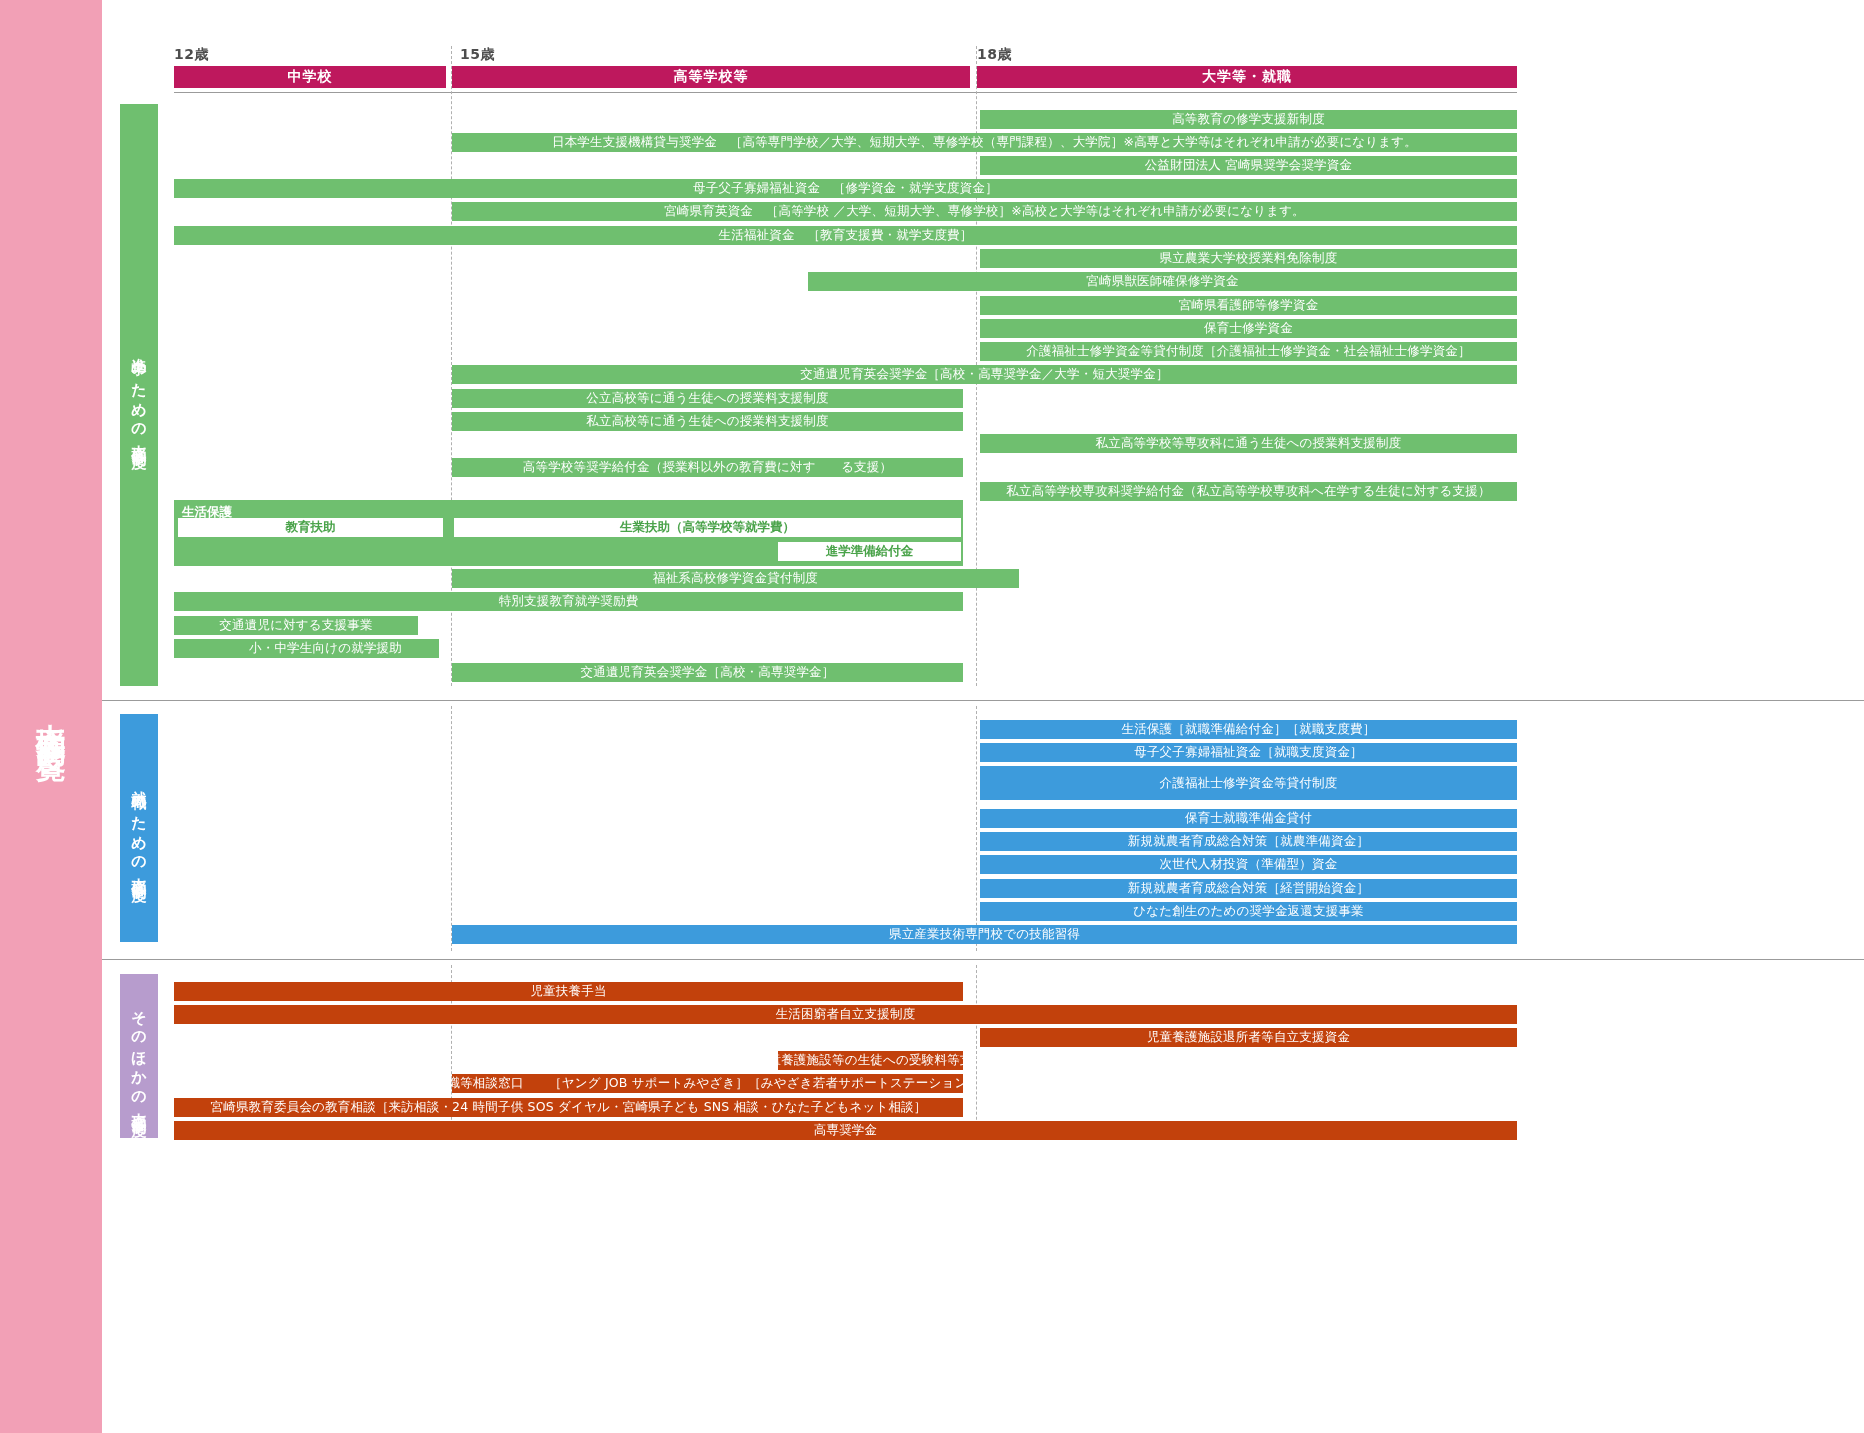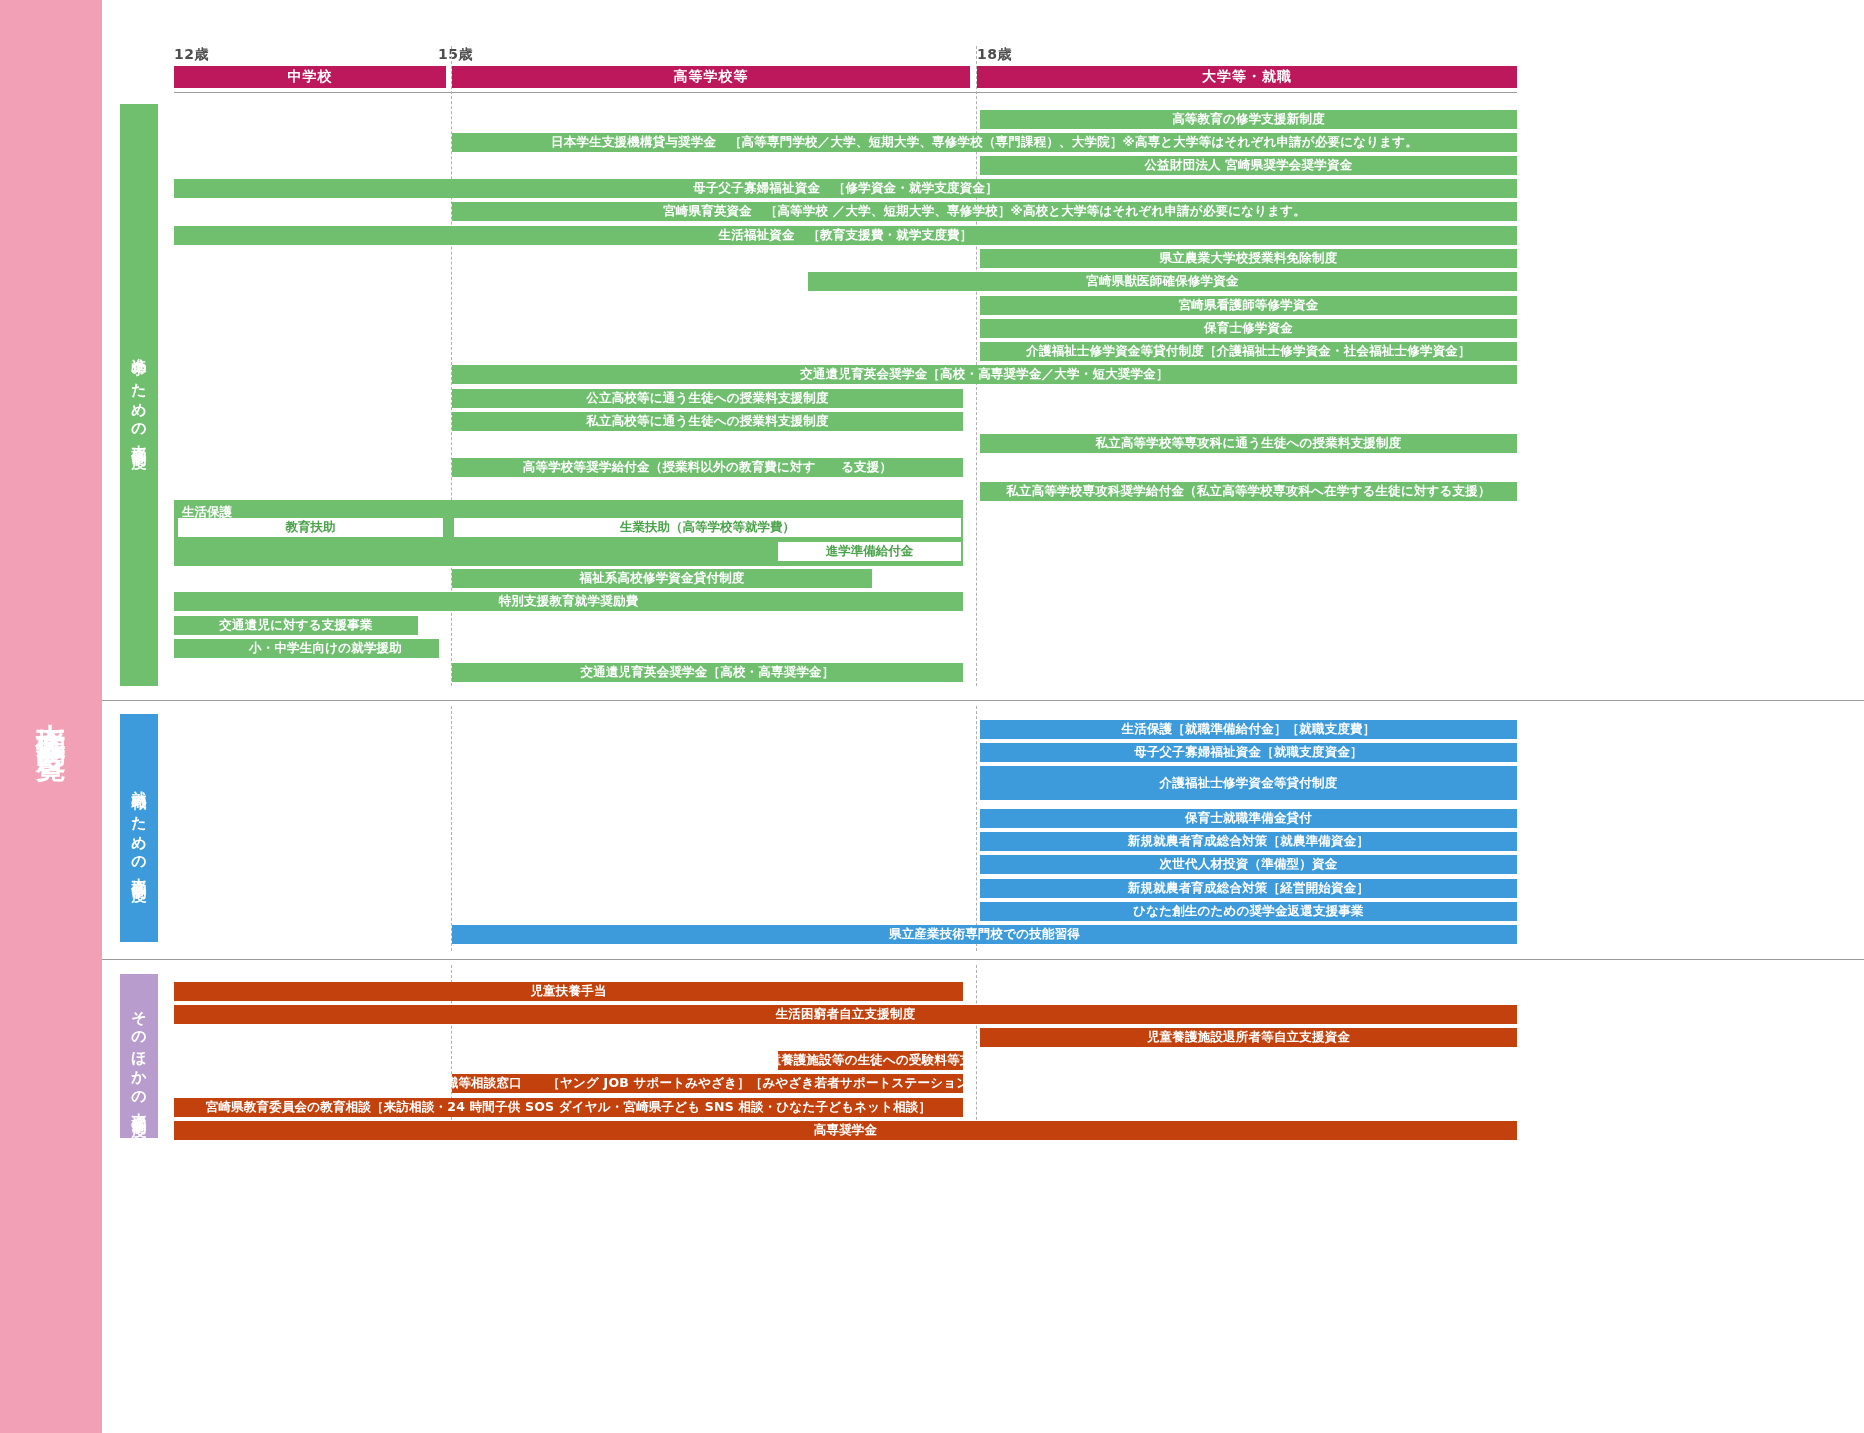--- a/index.html
+++ b/index.html
@@ -70,21 +70,21 @@
     text-orientation: upright;
   }
   .cat-green { background:#6fbf6f; }
   .cat-blue  { background:#3d9bdc; }
   .cat-purple{ background:#b79ccd; }
 
   
   .bar {
     position:absolute;
     display:flex; align-items:center; justify-content:center;
-    color:#ffffff; font-weight:bold;
+    color:#ffffff; font-weight:normal;
     font-size:12.5px;
     white-space:nowrap;
     letter-spacing:0.2px;
     padding:0 6px;
   }
   .bar.green  { background:#6fbf6f; }
   .bar.blue   { background:#3d9bdc; }
   .bar.purple { background:#c2410c; }
   .bar.two-line { flex-direction:column; line-height:1.25; justify-content:center; }
   .bar .l1, .bar .l2 { display:block; }
@@ -114,21 +114,21 @@
 <body>
 
 <div id="left-spine">
   <div class="vtext">支援制度一覧</div>
 </div>
 
 <div id="canvas">
 
   <div id="age-ticks">
       <div class="age-tick" style="left: 72px; top: 46px;">12歳</div>
-      <div class="age-tick" style="left: 336px; top: 46px;">15歳</div>
+      <div class="age-tick" style="left: 358px; top: 46px;">15歳</div>
       <div class="age-tick" style="left: 875px; top: 46px;">18歳</div>
     </div>
 
   <div id="phase-bars">
       <div class="phase-bar" style="left: 72px; width: 272px; top: 66px;">中学校</div>
       <div class="phase-bar" style="left: 350px; width: 518px; top: 66px;">高等学校等</div>
       <div class="phase-bar" style="left: 875px; width: 540px; top: 66px;">大学等・就職</div>
     </div>
 
   <div class="hrule" style="left:72px; top:92px; width:1343px;"></div>
@@ -163,21 +163,21 @@
       <div class="bar green" style="left: 706px; width: 709px; top: 272px; height: 19px;">宮崎県獣医師確保修学資金</div>
       <div class="bar green" style="left: 878px; width: 537px; top: 296px; height: 19px;">宮崎県看護師等修学資金</div>
       <div class="bar green" style="left: 878px; width: 537px; top: 319px; height: 19px;">保育士修学資金</div>
       <div class="bar green" style="left: 878px; width: 537px; top: 342px; height: 19px;">介護福祉士修学資金等貸付制度［介護福祉士修学資金・社会福祉士修学資金］</div>
       <div class="bar green" style="left: 350px; width: 1065px; top: 365px; height: 19px; text-align: center;">交通遺児育英会奨学金［高校・高専奨学金／大学・短大奨学金］</div>
       <div class="bar green" style="left: 350px; width: 511px; top: 389px; height: 19px;">公立高校等に通う生徒への授業料支援制度</div>
       <div class="bar green" style="left: 350px; width: 511px; top: 412px; height: 19px;">私立高校等に通う生徒への授業料支援制度</div>
       <div class="bar green" style="left: 878px; width: 537px; top: 434px; height: 19px;">私立高等学校等専攻科に通う生徒への授業料支援制度</div>
       <div class="bar green" style="left: 350px; width: 511px; top: 458px; height: 19px;">高等学校等奨学給付金（授業料以外の教育費に対す　　る支援）</div>
       <div class="bar green" style="left: 878px; width: 537px; top: 482px; height: 19px;">私立高等学校専攻科奨学給付金（私立高等学校専攻科へ在学する生徒に対する支援）</div>
-      <div class="bar green" style="left: 350px; width: 420px; top: 569px; height: 19px;">福祉系高校修学資金貸付制度</div>
+      <div class="bar green" style="left: 350px; width: 567px; top: 569px; height: 19px;">福祉系高校修学資金貸付制度</div>
       <div class="bar green" style="left: 72px; width: 789px; top: 592px; height: 19px;">特別支援教育就学奨励費</div>
       <div class="bar green" style="left: 72px; width: 244px; top: 616px; height: 19px;">交通遺児に対する支援事業</div>
       <div class="bar green" style="left: 72px; width: 265px; top: 639px; height: 19px; padding-left: 44px;">小・中学生向けの就学援助</div>
       <div class="bar green" style="left: 350px; width: 511px; top: 663px; height: 19px;">交通遺児育英会奨学金［高校・高専奨学金］</div>
     </div>
   <div id="nest-seikatsu">
       <div class="nest-group" style="left: 72px; top: 500px; width: 789px; height: 66px;">
         <div class="nest-title">生活保護</div>
       </div>
       <div class="nest-inner" style="left: 76px; top: 518px; width: 265px; height: 19px;">教育扶助</div>

